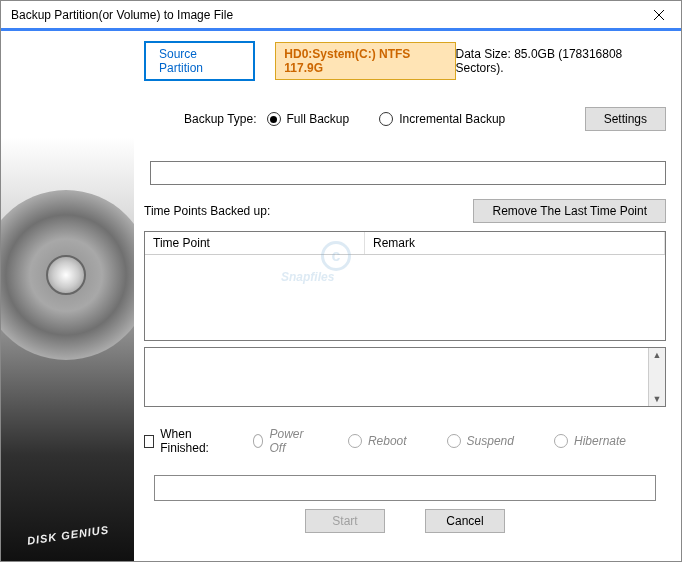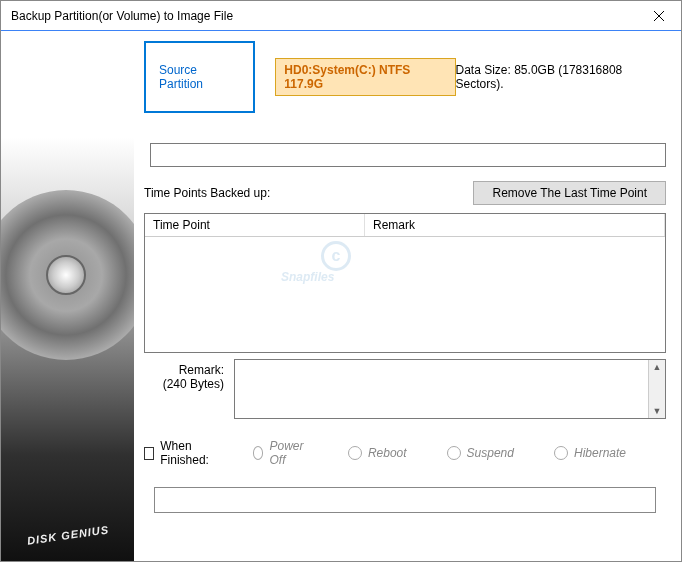--- a/index.html
+++ b/index.html
@@ -1,30 +1,30 @@
 <!DOCTYPE html>
 <html><head>
   <meta charset="utf-8">
   <style>
     * { box-sizing: border-box; margin: 0; padding: 0; font-family: "Segoe UI", Tahoma, sans-serif; font-size: 12px; }
     body { width: 682px; height: 562px; background: #fff; border: 1px solid #888; position: relative; overflow: hidden; }
-    .titlebar { height: 30px; display: flex; align-items: center; justify-content: space-between; padding: 0 0 0 10px; border-bottom: 1px solid #3b82f6; }
+    .titlebar { height: 30px; display: flex; align-items: center; justify-content: space-between; padding: 0 0 0 10px; border-bottom: 3px solid #3b82f6; }
     .titlebar .title { font-size: 12px; color: #000; }
     .titlebar .close { width: 45px; height: 30px; display: flex; align-items: center; justify-content: center; cursor: pointer; }
     .content { display: flex; height: calc(100% - 30px); }
     .sidebar { width: 133px; height: 100%; background: linear-gradient(180deg, #fff 0%, #fff 20%, #d0d0d0 40%, #808080 60%, #303030 80%, #101010 100%); position: relative; overflow: hidden; }
     .disk-graphic { position: absolute; top: 30%; left: -20px; width: 170px; height: 170px; }
     .platter { width: 100%; height: 100%; border-radius: 50%; background: radial-gradient(circle, #909090 0%, #a8a8a8 30%, #707070 50%, #aaa 70%, #606060 100%); position: relative; display: flex; align-items: center; justify-content: center; }
     .hub { width: 40px; height: 40px; border-radius: 50%; background: radial-gradient(circle, #fff 0%, #ccc 50%, #888 100%); border: 2px solid #666; }
     .brand-text { position: absolute; bottom: 20px; left: 50%; transform: translateX(-50%) rotate(-8deg); color: #eee; font-weight: bold; font-style: italic; font-size: 11px; white-space: nowrap; letter-spacing: 1px; }
     .main { flex: 1; padding: 10px 15px 10px 10px; display: flex; flex-direction: column; }
     .row { display: flex; align-items: center; margin-bottom: 8px; }
     .tabs { display: flex; align-items: center; }
     .tab { padding: 4px 14px; border: 1px solid #888; background: #f0f0f0; cursor: pointer; }
-    .tab.active { border: 2px solid #0078d7; color: #0066cc; background: #fff; padding: 20px 13px; }
+    .tab.active { border: 2px solid #0078d7; color: #0066cc; background: #fff; padding: 4px 13px; }
     .partition-label { margin-left: 20px; padding: 4px 8px; background: #ffe4b5; border: 1px solid #daa520; color: #cc6600; font-weight: bold; }
     .data-size { margin-left: auto; color: #000; }
     .backup-type-row { margin-top: 18px; padding-left: 40px; }
     .bt-label { margin-right: 10px; }
     .radio-group { display: flex; align-items: center; gap: 6px; margin-right: 30px; }
     .radio-outer { width: 14px; height: 14px; border: 1px solid #333; border-radius: 50%; display: flex; align-items: center; justify-content: center; }
     .radio-dot { width: 7px; height: 7px; border-radius: 50%; background: #000; }
     .btn { padding: 4px 18px; border: 1px solid #adadad; background: #e1e1e1; cursor: pointer; min-width: 80px; text-align: center; }
     .btn.disabled { color: #a0a0a0; cursor: default; }
     .settings-btn { margin-left: auto; }
@@ -78,42 +78,52 @@
   <div class="main">
 
     <div class="row">
       <div class="tabs">
         <div class="tab active">Source Partition</div>
       </div>
       <div class="partition-label">HD0:System(C:) NTFS 117.9G</div>
       <div class="data-size">Data Size: 85.0GB (178316808 Sectors).</div>
     </div>
 
+    <div class="row backup-type-row">
+      <span class="bt-label">Backup Type:</span>
+      <label class="radio-group">
+        <span class="radio-outer">
+            <span class="radio-dot"></span>
+          </span>
+        <span>Full Backup</span>
+      </label>
+      <label class="radio-group">
+        <span class="radio-outer"></span>
+        <span>Incremental Backup</span>
+      </label>
+      <div class="btn settings-btn">Settings</div>
+    </div>
 
     <div class="row select-image-row">
       <input class="img-path" type="text" style="">
     </div>
 
     <div class="row tp-label-row">
       <span>Time Points Backed up:</span>
       <div class="btn">Remove The Last Time Point</div>
     </div>
 
     <div class="table-wrap">
       <div class="table-header">
         <div class="th th1">Time Point</div>
         <div class="th th2">Remark</div>
       </div>
     </div>
 
     <div class="row remark-row">
-      <div class="remark-label">
-        <div>Remark:</div>
-        <div>(240 Bytes)</div>
-      </div>
       <div class="remark-box">
         <div class="remark-scroll">
           <span class="scroll-arrow">▲</span>
           <span class="scroll-arrow">▼</span>
         </div>
       </div>
     </div>
 
     <div class="row finished-row">
       <span class="checkbox"></span>
@@ -133,20 +143,24 @@
       <label class="fin-radio">
         <span class="radio-outer"></span>
         <span>Hibernate</span>
       </label>
     </div>
 
     <div class="row progress-row">
       <div class="progress-bar"></div>
     </div>
 
+    <div class="row button-row">
+      <div class="btn disabled">Start</div>
+      <div class="btn">Cancel</div>
+    </div>
 
     <div class="watermark">
       <span class="watermark-circle">c</span>
       <span>Snapfiles</span>
     </div>
 
   </div>
 </div>
 
 </body></html>

